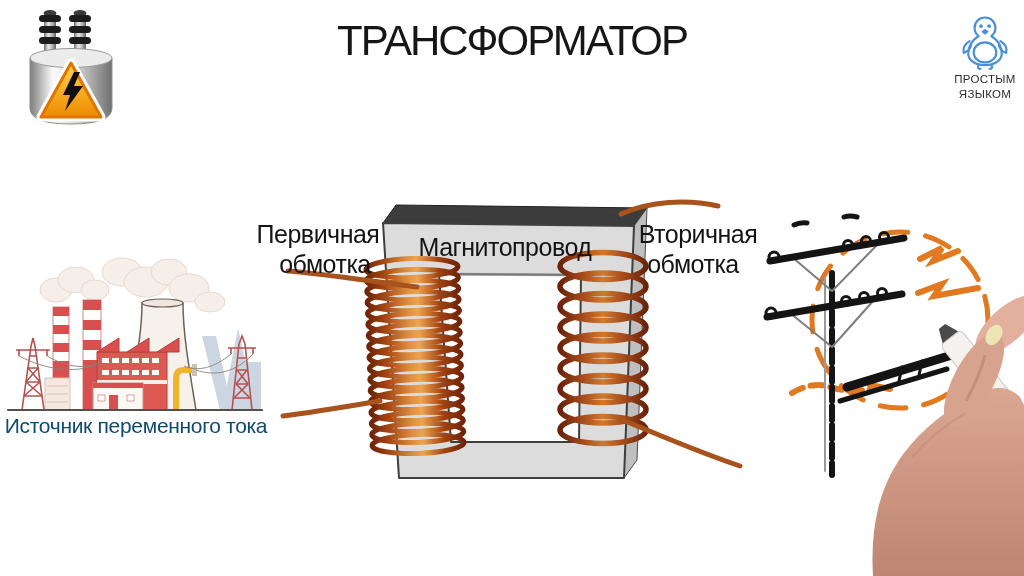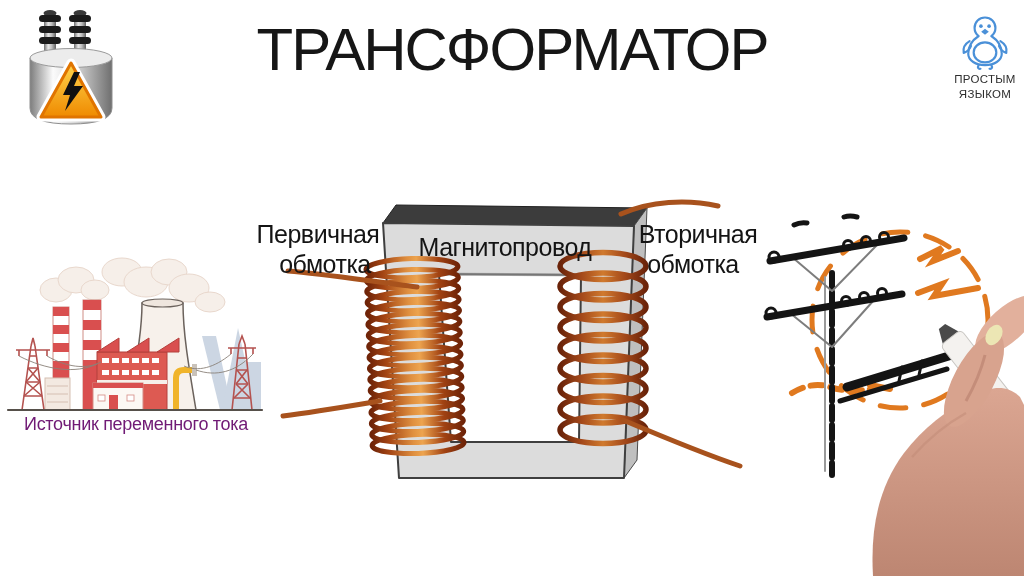--- a/index.html
+++ b/index.html
@@ -3,31 +3,31 @@
 <meta charset="utf-8">
 <style>
   html,body{margin:0;padding:0;background:#888;}
   .stage{
     position:relative;width:1024px;height:576px;background:#ffffff;
     overflow:hidden;font-family:"Liberation Sans",sans-serif;
   }
   
   .title{
     position:absolute;top:20px;left:0;width:100%;text-align:center;
-    font-size:60px;font-weight:500;letter-spacing:-2px;color:#161616;line-height:1;
+    font-size:42px;font-weight:500;letter-spacing:-2px;color:#161616;line-height:1;
   }
   .barrel-icon{position:absolute;left:24px;top:6px;}
   .brand{position:absolute;left:942px;top:12px;width:86px;text-align:center;}
   .brand svg{display:block;margin:0 auto;}
   .brand-text{font-size:11.5px;font-weight:500;color:#2d2d2d;line-height:1.3;letter-spacing:.3px;}
   
   .plant{position:absolute;left:6px;top:250px;}
   .plant-caption{
     position:absolute;left:0;top:414px;width:272px;text-align:center;
-    font-size:18px;color:#701a75;letter-spacing:-.3px;
+    font-size:21px;color:#0c4a6e;letter-spacing:-.3px;
   }
   
   .xfmr{position:absolute;left:255px;top:190px;}
   .dlabel{font-family:"Liberation Sans",sans-serif;font-size:25px;fill:#141414;letter-spacing:-.5px;}
   
   .sketch{position:absolute;left:752px;top:195px;}
 </style>
 </head>
 <body>
 

